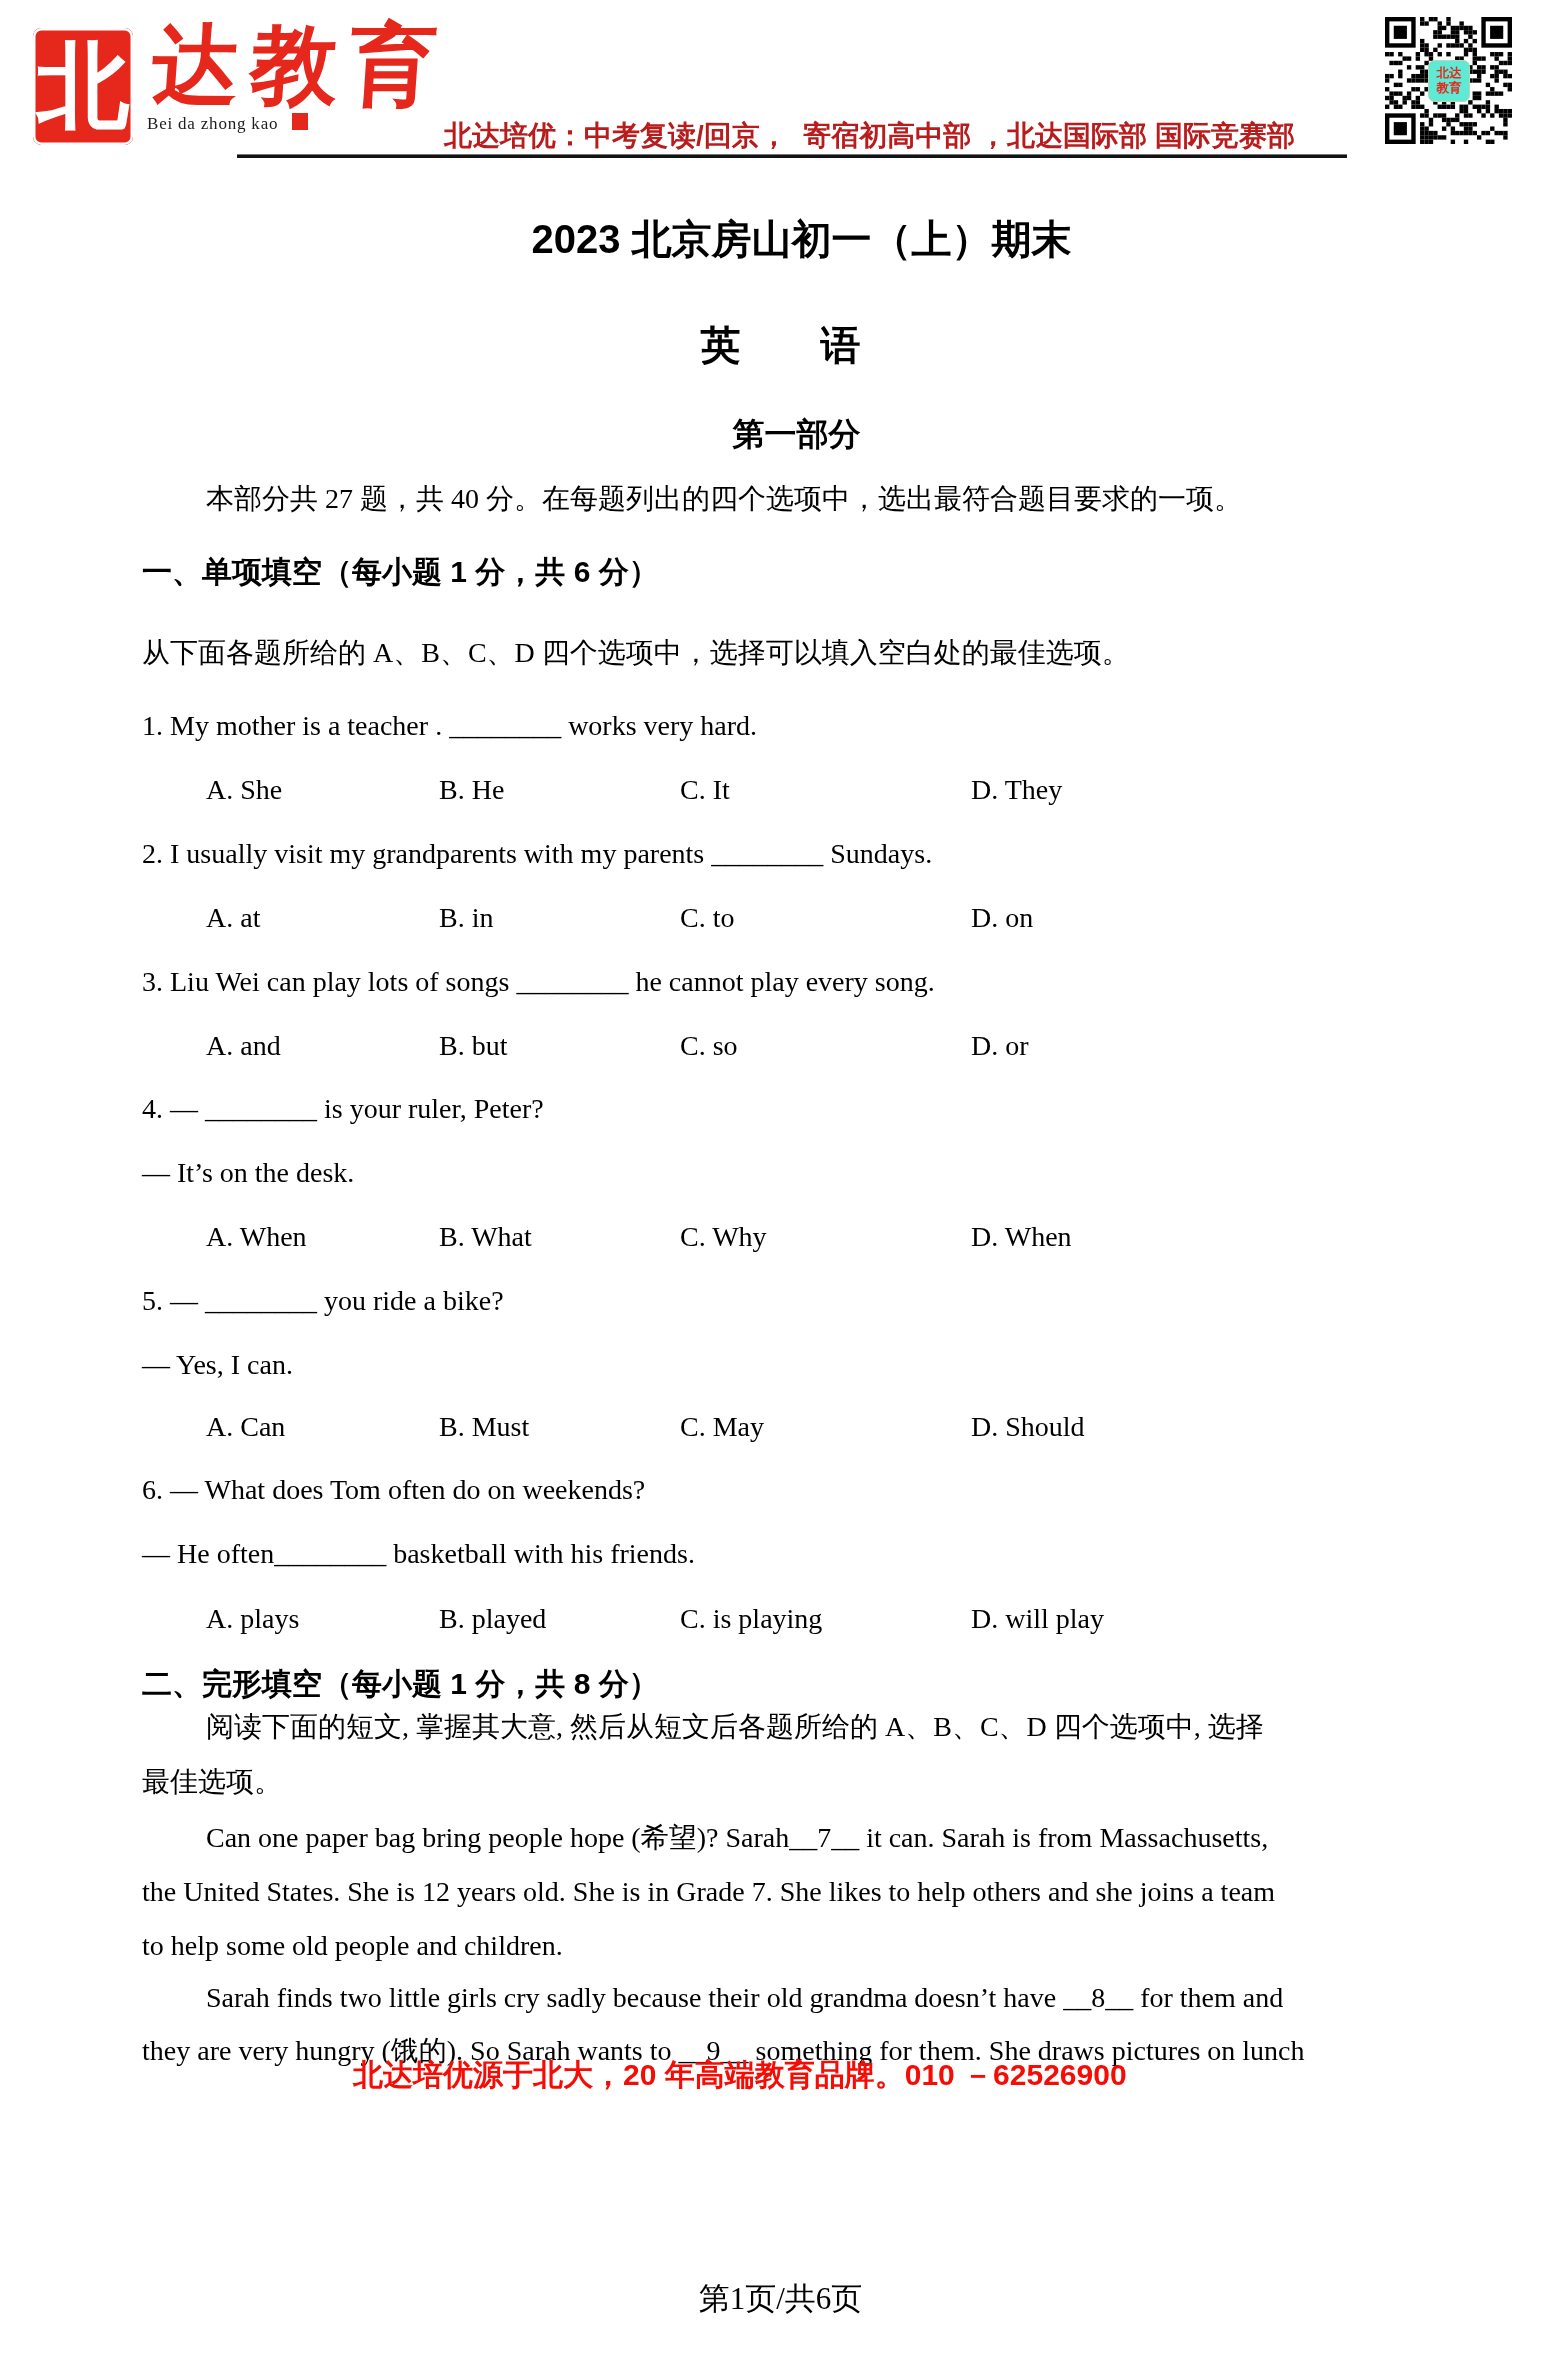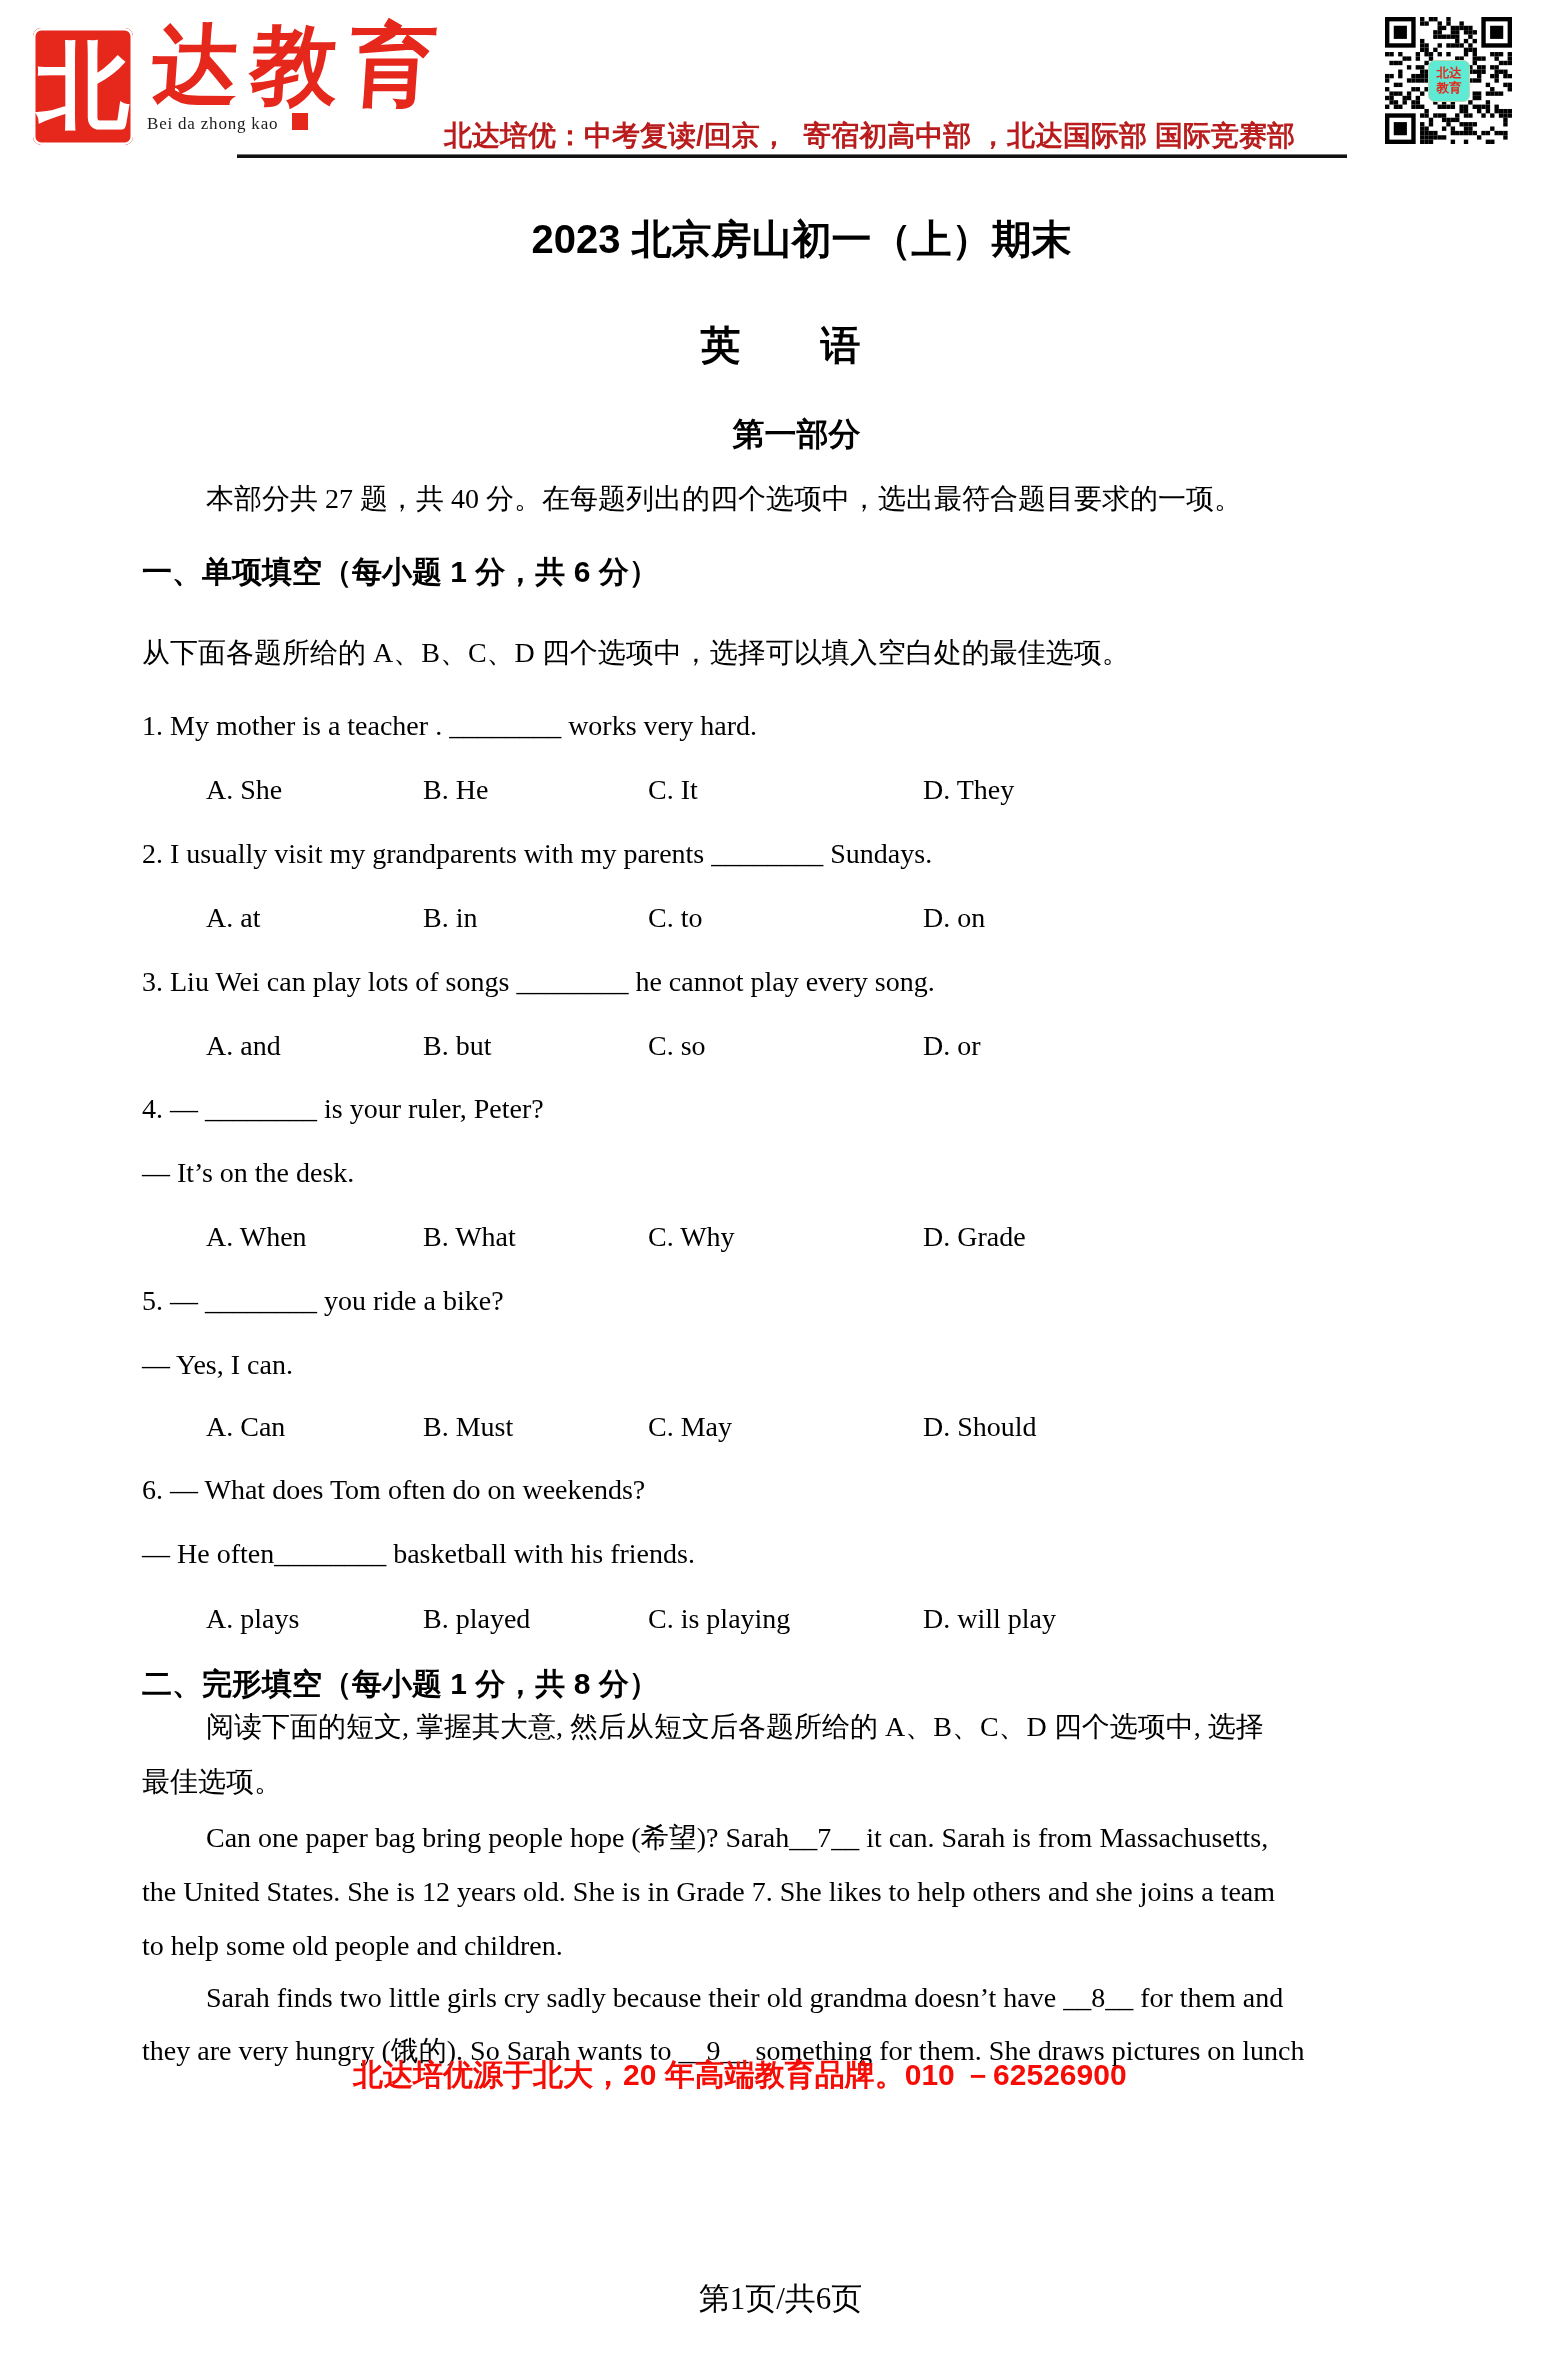--- a/index.html
+++ b/index.html
@@ -62,21 +62,21 @@
   .t-subject{top:318px;font-size:40px;font-weight:bold;font-family:"Liberation Sans", sans-serif;}
   .t-part{top:413px;font-size:32px;font-weight:bold;font-family:"Liberation Sans", sans-serif;padding-left:16px;}
   
   .line{
     position:absolute;left:142px;width:1278px;
     font-size:28px;line-height:1.25;white-space:pre;
     font-family:"Liberation Serif", serif;
   }
   .indent{padding-left:64px;}
   .hei{font-weight:bold;font-family:"Liberation Sans", sans-serif;font-size:30px;}
-  .opts{display:grid;grid-template-columns:217px 225px 275px 1fr;padding-left:64px;width:1214px;}
+  .opts{display:grid;grid-template-columns:217px 225px 275px 1fr;padding-left:64px;width:1214px;gap:16px;}
   .promo{
     position:absolute;left:353px;top:2055px;
     color:#f50d05;font-size:30px;font-weight:bold;white-space:pre;
     font-family:"Liberation Sans", sans-serif;
   }
   .page-num{
     position:absolute;left:0;top:2278px;width:1561px;text-align:center;
     font-size:31px;font-family:"Liberation Serif", serif;
   }
 </style>
@@ -393,21 +393,21 @@
     <span>C. so</span>
     <span>D. or</span>
   </div>
 
   <div class="line" style="top:1091px">4. — ________ is your ruler, Peter?</div>
   <div class="line" style="top:1155px">— It’s on the desk.</div>
   <div class="line opts" style="top:1219px">
     <span>A. When</span>
     <span>B. What</span>
     <span>C. Why</span>
-    <span>D. Grade</span>
+    <span>D. When</span>
   </div>
 
   <div class="line" style="top:1283px">5. — ________ you ride a bike?</div>
   <div class="line" style="top:1347px">— Yes, I can.</div>
   <div class="line opts" style="top:1409px">
     <span>A. Can</span>
     <span>B. Must</span>
     <span>C. May</span>
     <span>D. Should</span>
   </div>

